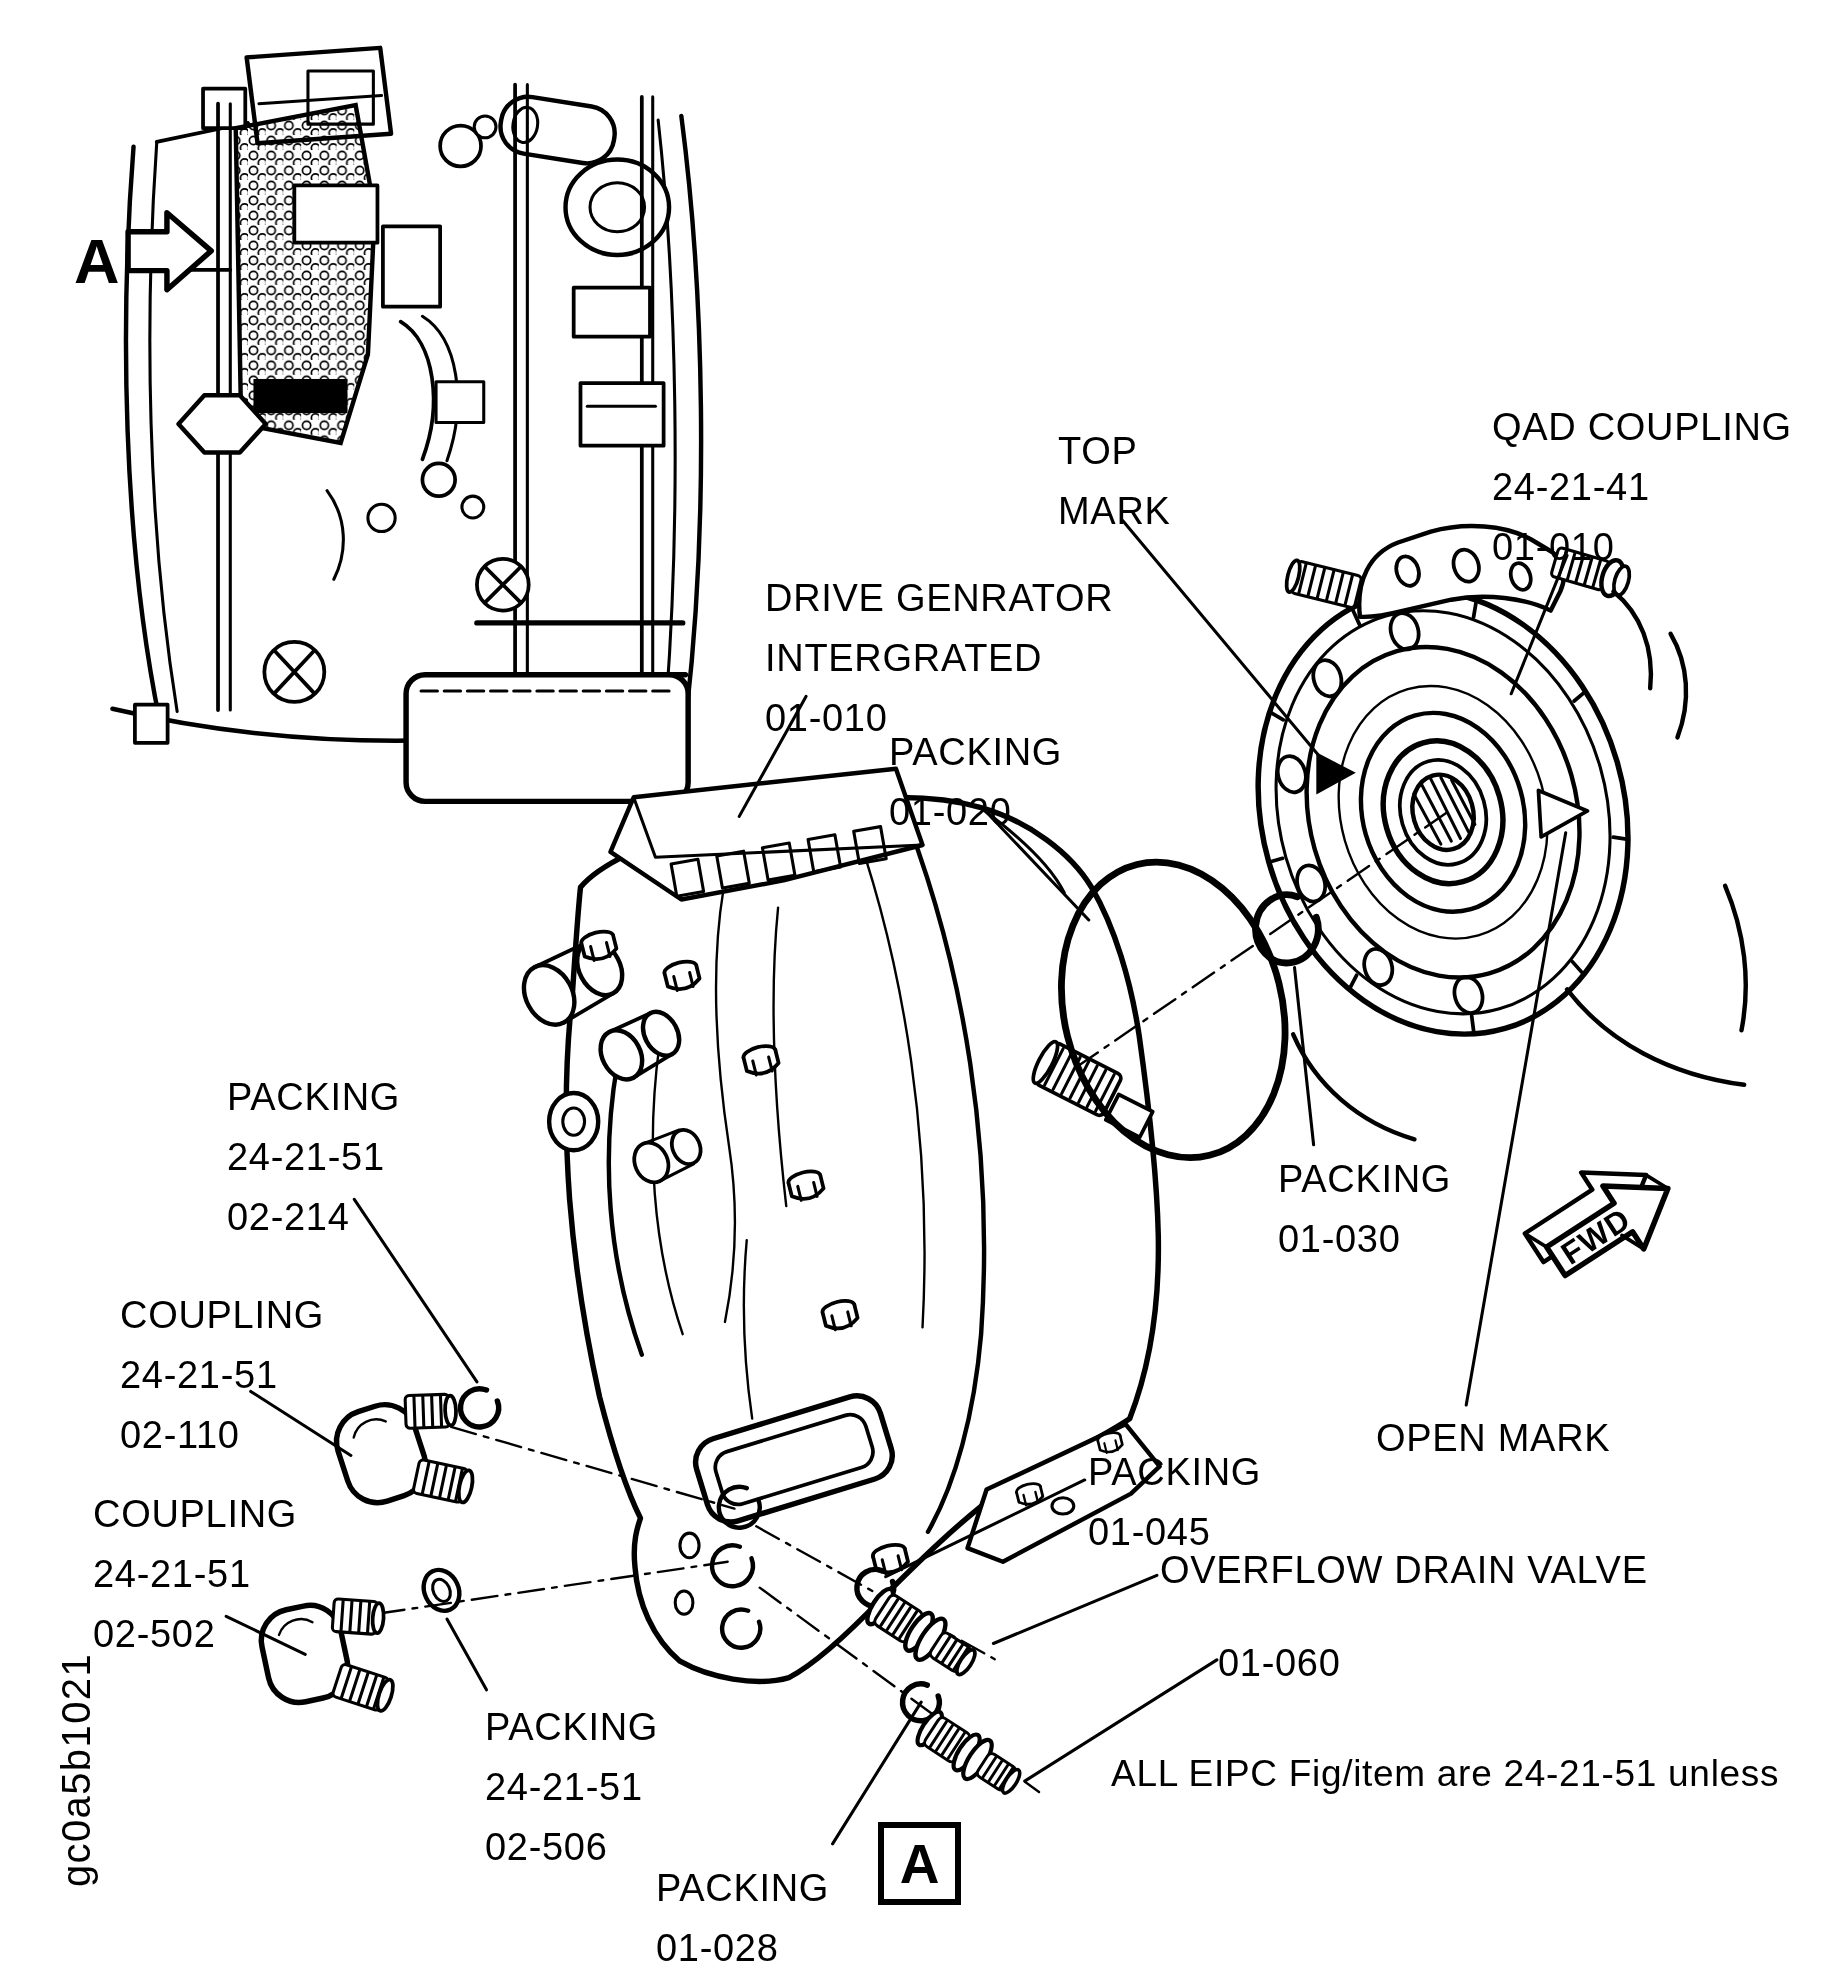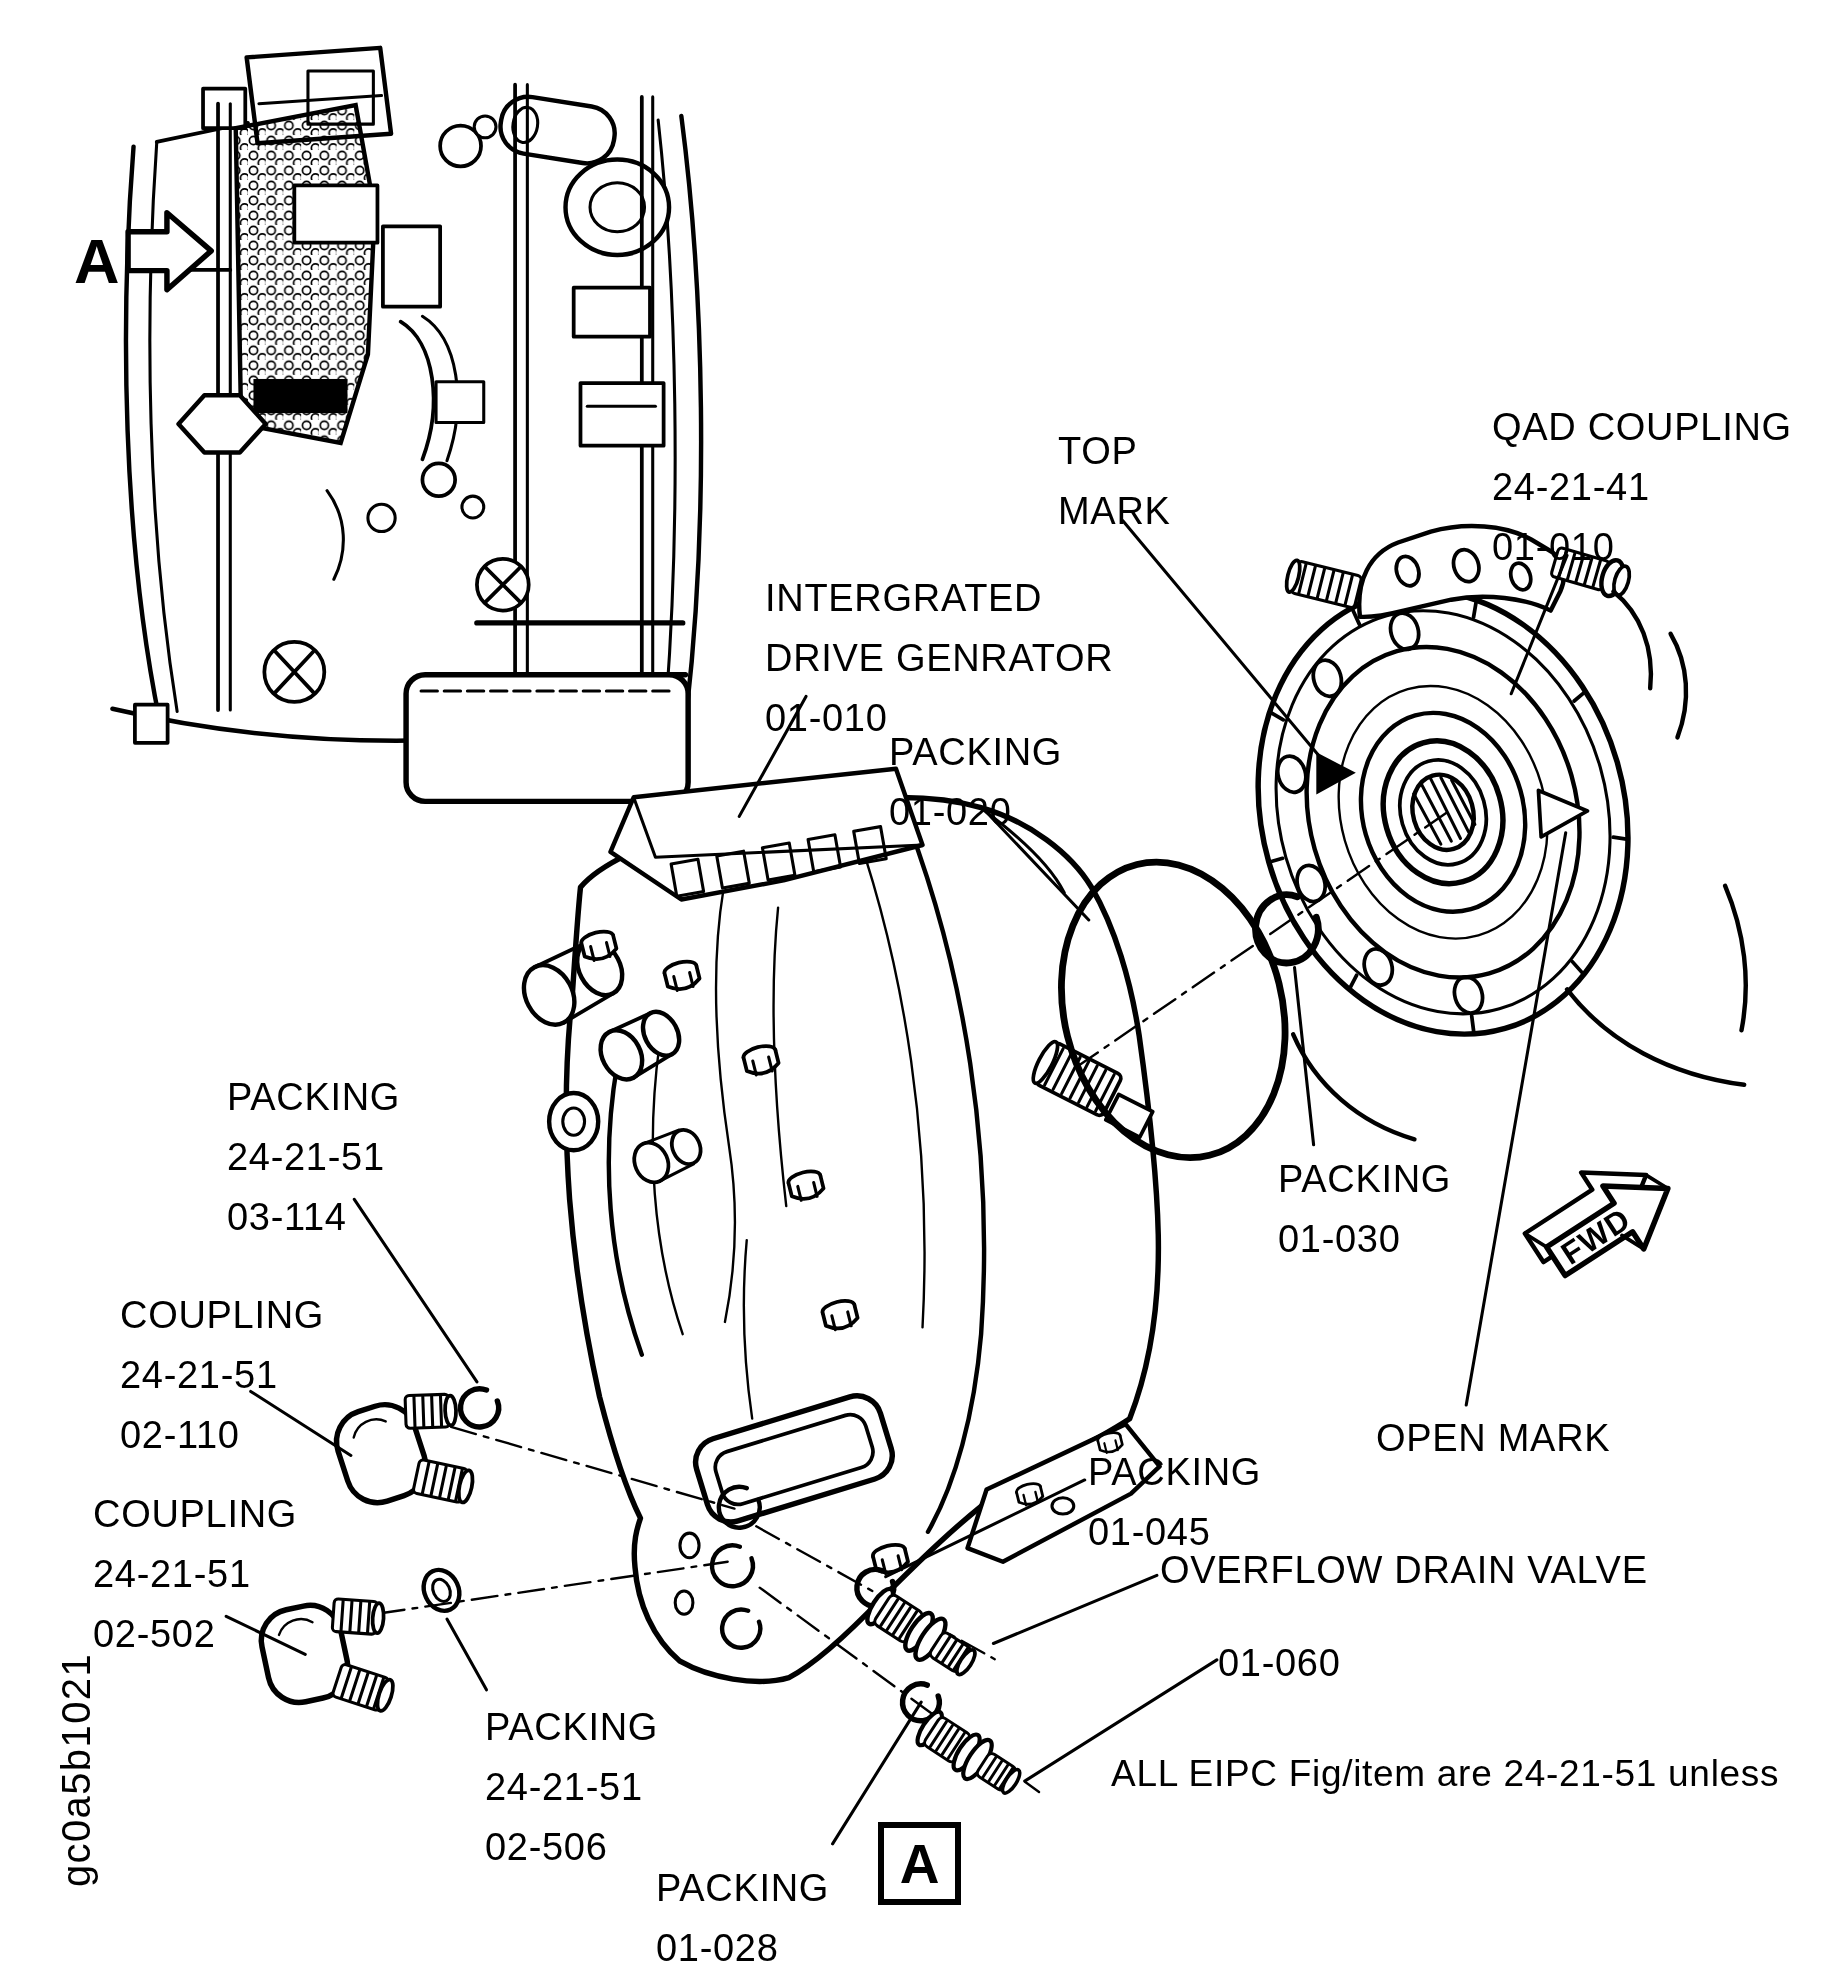--- a/index.html
+++ b/index.html
@@ -328,39 +328,39 @@
   <div>MARK</div>
 </div>
 
 <div class="callout" style="left:1492px;top:397px">
   <div>QAD COUPLING</div>
   <div>24-21-41</div>
   <div>01-010</div>
 </div>
 
 <div class="callout" style="left:765px;top:568px">
+  <div>DRIVE GENRATOR</div>
   <div>INTERGRATED</div>
-  <div>DRIVE GENRATOR</div>
   <div>01-010</div>
 </div>
 
 <div class="callout" style="left:889px;top:722px">
   <div>PACKING</div>
   <div>01-020</div>
 </div>
 
 <div class="callout" style="left:1278px;top:1149px">
   <div>PACKING</div>
   <div>01-030</div>
 </div>
 
 <div class="callout" style="left:227px;top:1067px">
   <div>PACKING</div>
   <div>24-21-51</div>
-  <div>03-114</div>
+  <div>02-214</div>
 </div>
 
 <div class="callout" style="left:120px;top:1285px">
   <div>COUPLING</div>
   <div>24-21-51</div>
   <div>02-110</div>
 </div>
 
 <div class="callout" style="left:93px;top:1484px">
   <div>COUPLING</div>

